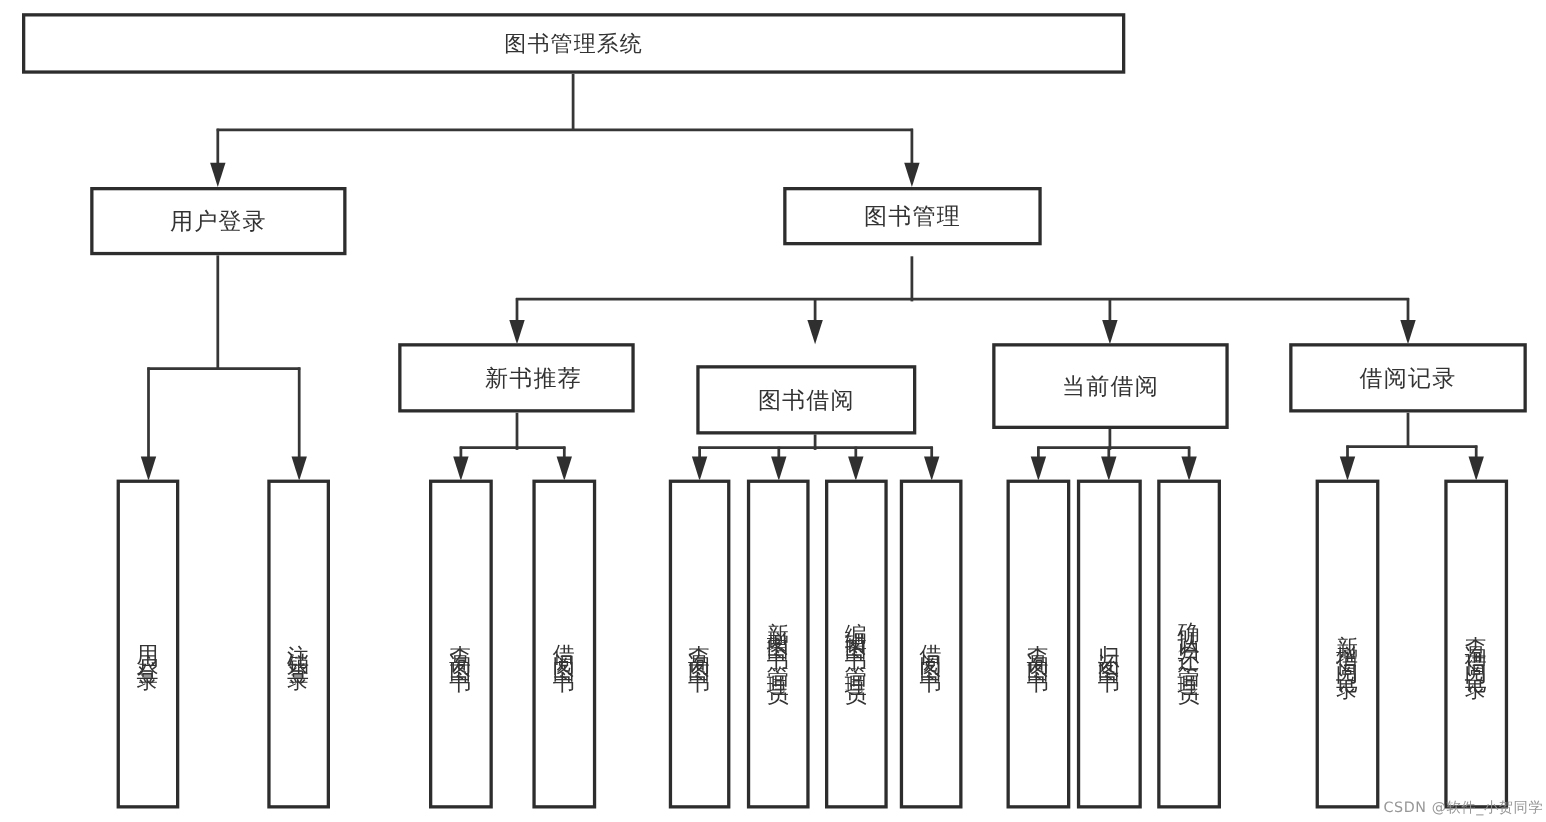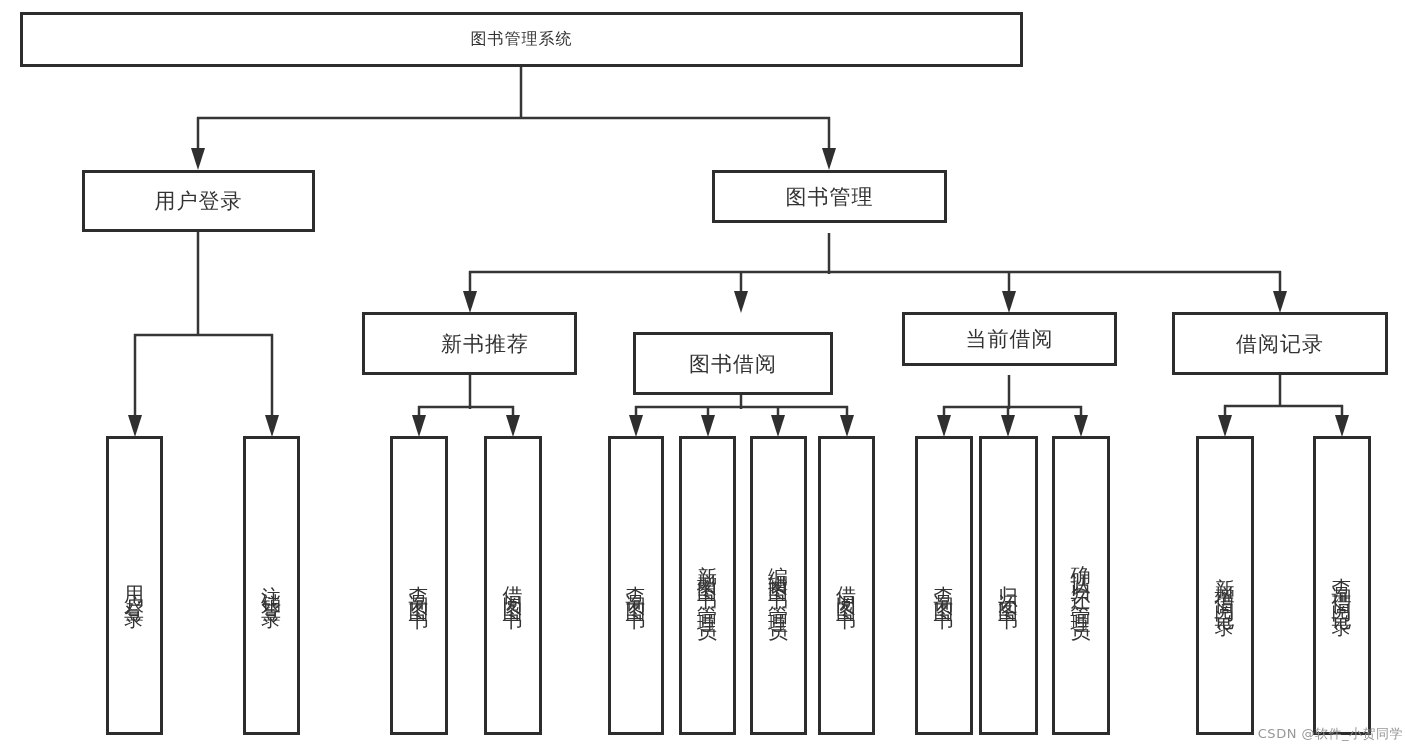--- a/index.html
+++ b/index.html
@@ -22,21 +22,21 @@
     box-sizing: border-box;
     background: #ffffff;
     border: 3px solid #2d2d2d;
     display: flex;
     align-items: center;
     justify-content: center;
     color: #333333;
     z-index: 2;
   }
   .hbox { font-size: 21px; letter-spacing: 1px; }
-  .root-box { font-size: 16px; }
+  .root-box { font-size: 20px; }
   .leaf {
     width: 57px;
     top: 436px;
     height: 299px;
   }
   .leaf .vtext {
     writing-mode: vertical-lr;
     text-orientation: mixed;
     font-size: 20px;
     letter-spacing: 8px;
@@ -135,21 +135,21 @@
   <div class="box hbox" style="left:712px; top:170px; width:235px; height:53px;">
     <span>图书管理</span>
   </div>
 
   <div class="box hbox" style="left:362px; top:312px; width:215px; height:63px;padding-left:31px;">
     <span>新书推荐</span>
   </div>
   <div class="box hbox" style="left:633px; top:332px; width:200px; height:63px;">
     <span>图书借阅</span>
   </div>
-  <div class="box hbox" style="left:902px; top:312px; width:215px; height:54px;">
+  <div class="box hbox" style="left:902px; top:312px; width:215px; height:78px;">
     <span>当前借阅</span>
   </div>
   <div class="box hbox" style="left:1172px; top:312px; width:216px; height:63px;">
     <span>借阅记录</span>
   </div>
 
   <div class="box leaf" style="left:106px;">
     <span class="vtext">用户登录</span>
   </div>
   <div class="box leaf" style="left:243px;">

